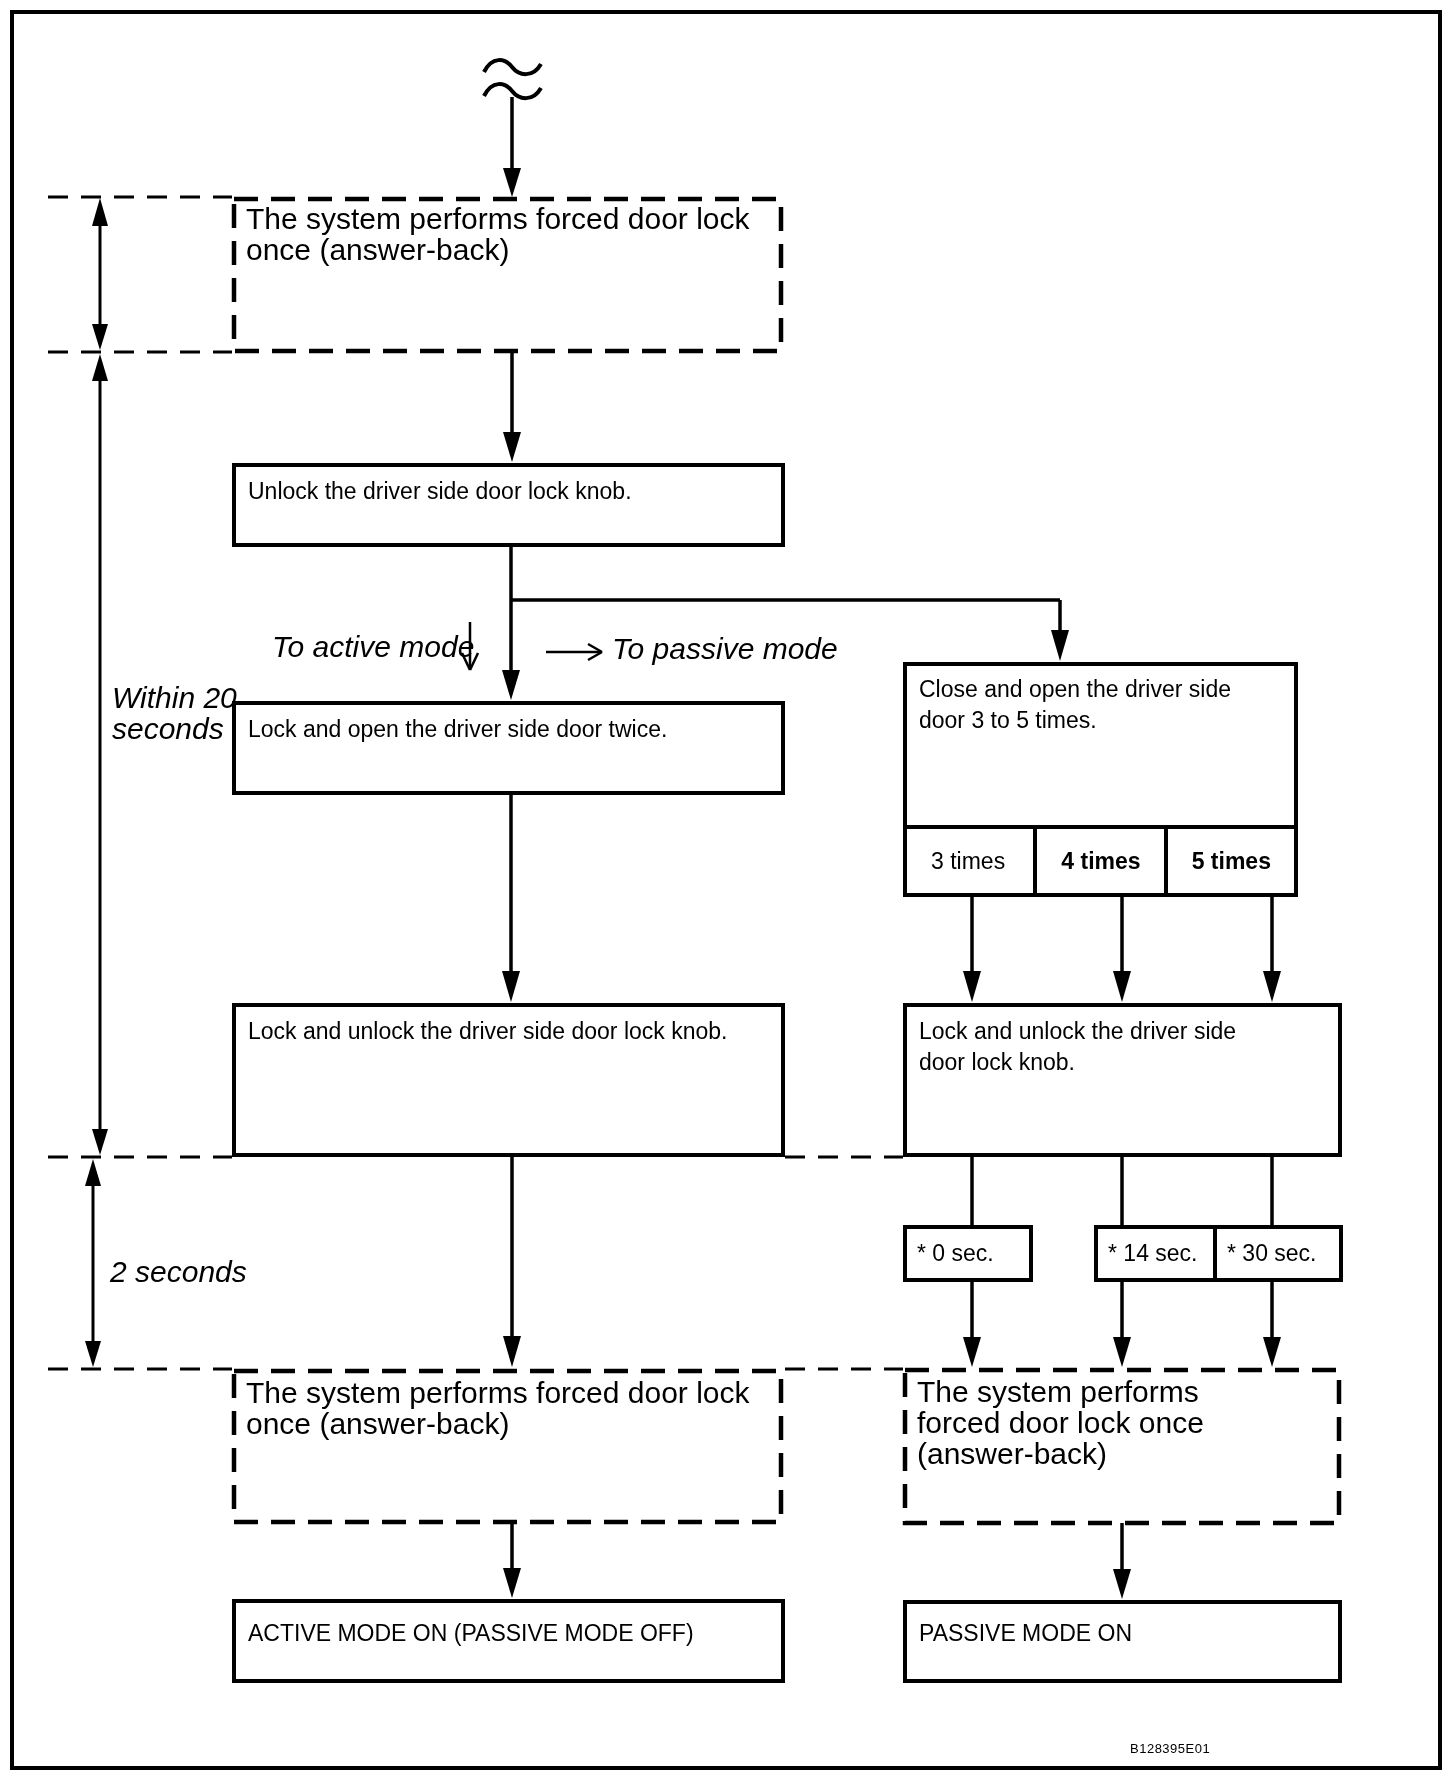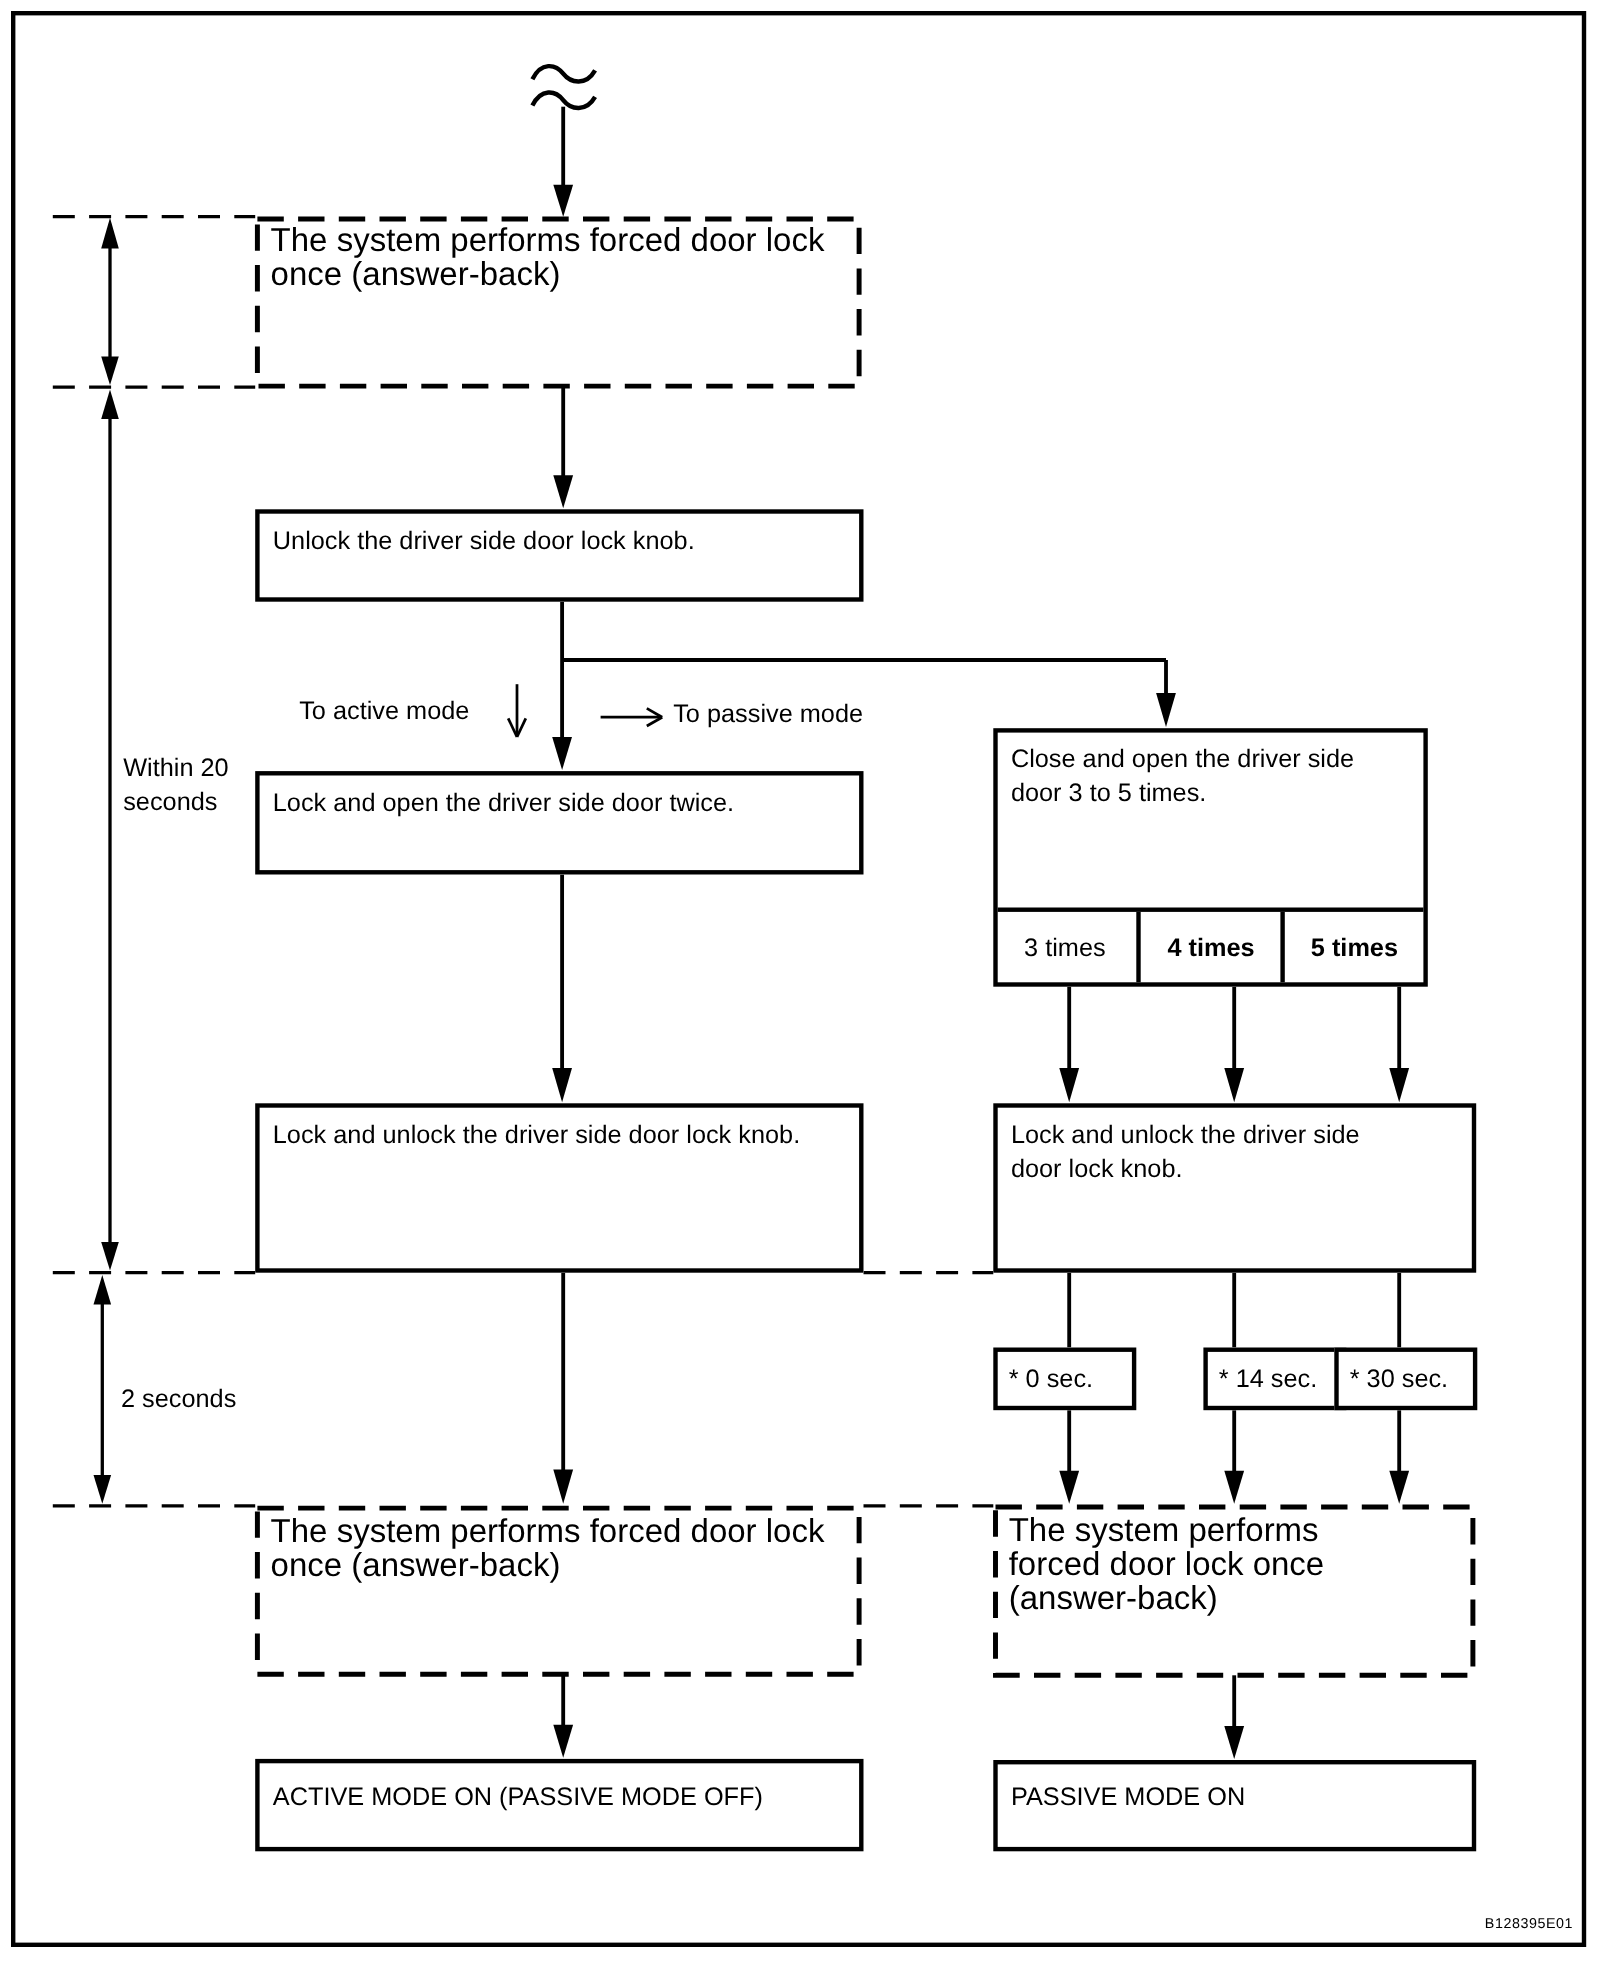--- a/index.html
+++ b/index.html
@@ -5,28 +5,28 @@
   html,body{margin:0;padding:0;background:#fff;}
   #canvas{position:relative;width:1456px;height:1784px;background:#ffffff;
           font-family:"Liberation Sans","DejaVu Sans",sans-serif;color:#000;overflow:hidden;}
   #pageborder{position:absolute;left:10px;top:10px;width:1432px;height:1760px;
               border:4px solid #000;box-sizing:border-box;}
   #lines{position:absolute;left:0;top:0;width:1456px;height:1784px;}
   .box{position:absolute;border:4px solid #000;box-sizing:border-box;
        font-size:23px;line-height:31px;padding:9px 12px;background:#fff;}
   .nb{white-space:nowrap;}
   .dashtxt{position:absolute;font-size:30px;line-height:31px;}
-  .txt{position:absolute;font-size:23px;line-height:31px;}
+  .txt{position:absolute;font-size:30px;line-height:31px;font-style:italic;}
   .r1{display:flex;flex-direction:column;padding:0;}
   .r1main{flex:1;padding:8px 60px 0 12px;}
   .r1row{height:64px;display:flex;border-top:4px solid #000;}
   .r1cell{flex:1;display:flex;align-items:center;padding-left:24px;box-sizing:border-box;}
   .r1cell + .r1cell{border-left:4px solid #000000;font-weight:bold;}
   .secbox{display:flex;align-items:center;padding:0 0 0 10px;}
-  #code{position:absolute;left:1130px;top:1741px;width:300px;text-align:right;
+  #code{position:absolute;left:1130px;top:1741px;width:300px;
         font-size:13px;letter-spacing:.5px;}
 </style>
 </head>
 <body>
 
 <div id="canvas">
   <div id="pageborder"></div>
 
   <svg id="lines" viewBox="0 0 1456 1784" xmlns="http://www.w3.org/2000/svg">
 

